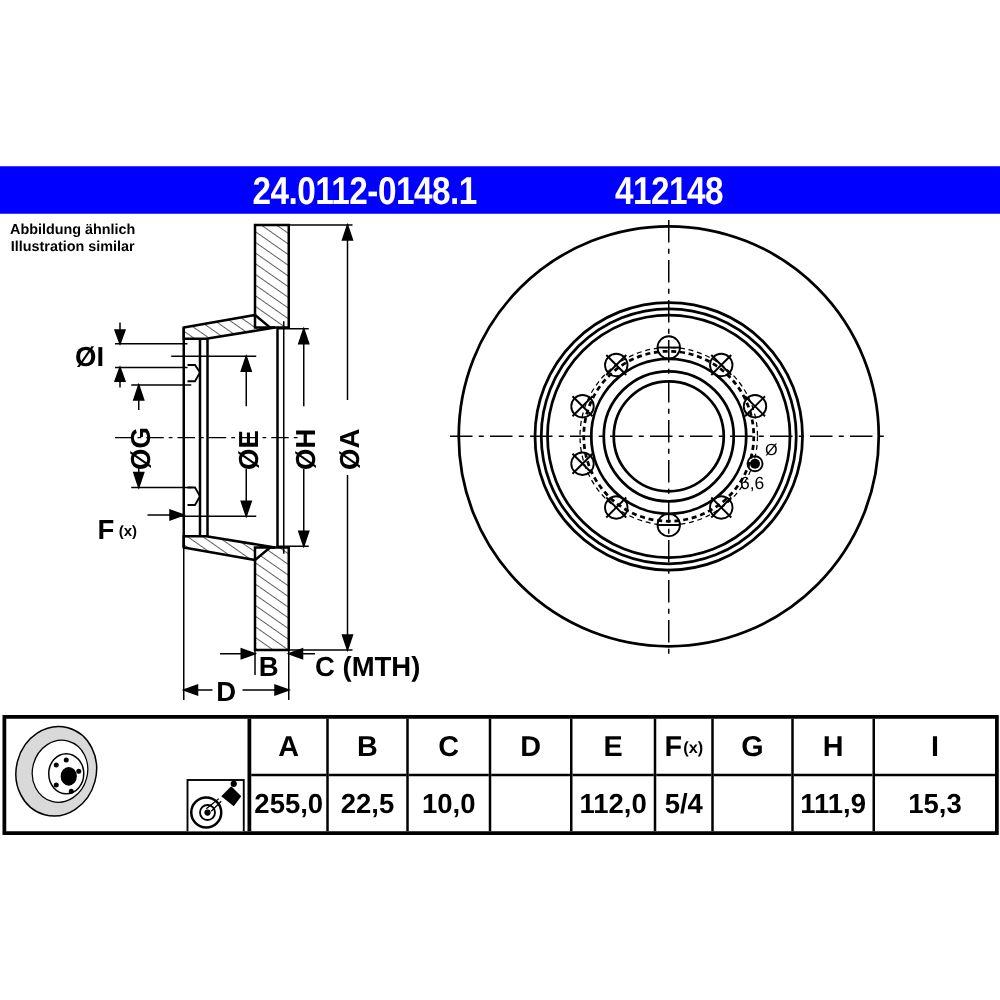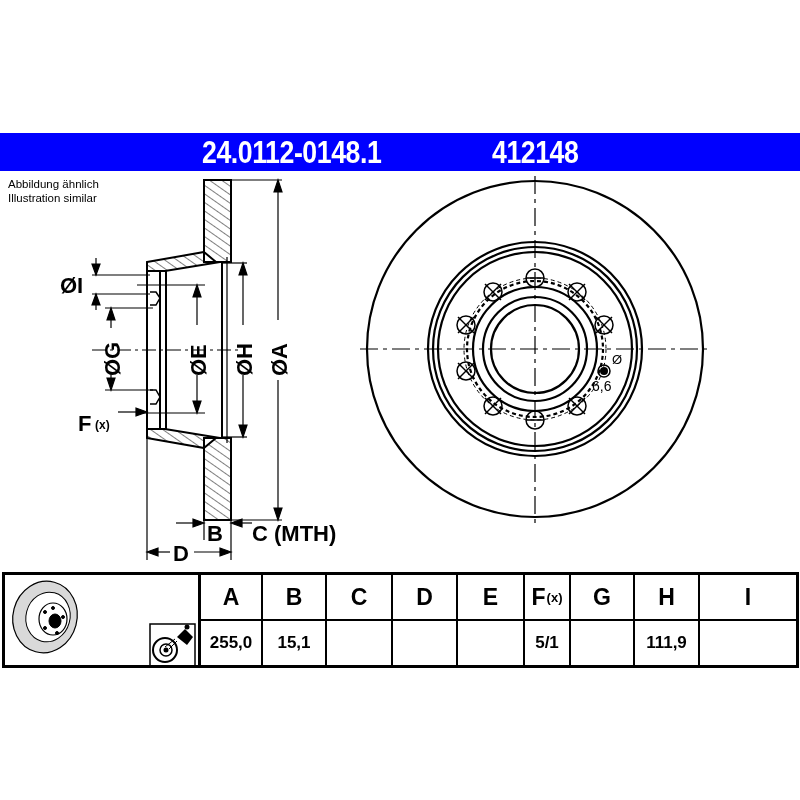--- a/index.html
+++ b/index.html
@@ -1,30 +1,30 @@
 <!DOCTYPE html>
 <html><head>
   <meta charset="utf-8">
   <style>
     html, body { margin: 0; padding: 0; background: #ffffff; }
     body { width: 800px; height: 800px; position: relative; overflow: hidden; font-family: "Liberation Sans", sans-serif; color: #000; }
     .header-bar { position: absolute; left: 0; top: 133px; width: 800px; height: 38px; background: #0000ff; }
     .header-text { position: absolute; top: 135px; left: 0; width: 725px; height: 36px; color: #ffffff; font-weight: bold; font-size: 31px; line-height: 36px; letter-spacing: -0.5px; font-family: "Liberation Sans", sans-serif; }
     .header-text .pn { position: absolute; left: 202px; transform: scaleX(0.86); transform-origin: left center; }
     .header-text .code { position: absolute; left: 492px; transform: scaleX(0.86); transform-origin: left center; }
-    .note { position: absolute; left: 8px; top: 177px; font-size: 11.5px; font-weight: normal; line-height: 14px; }
+    .note { position: absolute; left: 8px; top: 177px; font-size: 11.5px; font-weight: bold; line-height: 14px; text-align: center; }
     .drawing { position: absolute; left: 0; top: 0; }
     .spec-table { position: absolute; left: 2px; top: 572px; width: 797px; height: 96px; border: 3px solid #000; box-sizing: border-box; }
     .spec-table .img-cell { position: absolute; left: 0; top: 0; width: 193px; height: 90px; border-right: 3px solid #000; }
     .cols { position: absolute; left: 196px; top: 0; right: 0; height: 90px; display: flex; }
     .col { border-right: 2px solid #000; display: flex; flex-direction: column; box-sizing: border-box; }
     .col:last-child { border-right: none; }
     .col .hd { height: 44px; border-bottom: 2px solid #000; display: flex; align-items: center; justify-content: center; font-weight: bold; font-size: 23px; }
     .col .hd small { font-size: 13px; font-weight: bold; margin-left: 1px; }
-    .col .val { flex: 1; display: flex; align-items: center; justify-content: center; font-weight: bold; font-size: 17px; }
+    .col .val { flex: 1; display: flex; align-items: center; justify-content: center; font-weight: bold; font-size: 22px; }
     .lbl { font-weight: bold; font-family: "Liberation Sans", sans-serif; }
   </style>
 </head>
 <body>
 
 <div class="header-bar"></div>
 <div class="header-text">
   <span class="pn">24.0112-0148.1</span>
   <span class="code">412148</span>
 </div>
@@ -228,54 +228,57 @@
     <div class="col" style="width:62px">
       <div class="hd">
           <span>A</span>
         </div>
       <div class="val">255,0</div>
     </div>
     <div class="col" style="width:64px">
       <div class="hd">
           <span>B</span>
         </div>
-      <div class="val">15,1</div>
+      <div class="val">22,5</div>
     </div>
     <div class="col" style="width:66px">
       <div class="hd">
           <span>C</span>
         </div>
+      <div class="val">10,0</div>
     </div>
     <div class="col" style="width:65px">
       <div class="hd">
           <span>D</span>
         </div>
     </div>
     <div class="col" style="width:67px">
       <div class="hd">
           <span>E</span>
         </div>
+      <div class="val">112,0</div>
     </div>
     <div class="col" style="width:46px">
       <div class="hd">
           <span>F</span>
           <small>(x)</small>
         </div>
-      <div class="val">5/1</div>
+      <div class="val">5/4</div>
     </div>
     <div class="col" style="width:64px">
       <div class="hd">
           <span>G</span>
         </div>
     </div>
     <div class="col" style="width:65px">
       <div class="hd">
           <span>H</span>
         </div>
       <div class="val">111,9</div>
     </div>
     <div class="col" style="flex:1">
       <div class="hd">
           <span>I</span>
         </div>
+      <div class="val">15,3</div>
     </div>
   </div>
 </div>
 
 </body></html>

